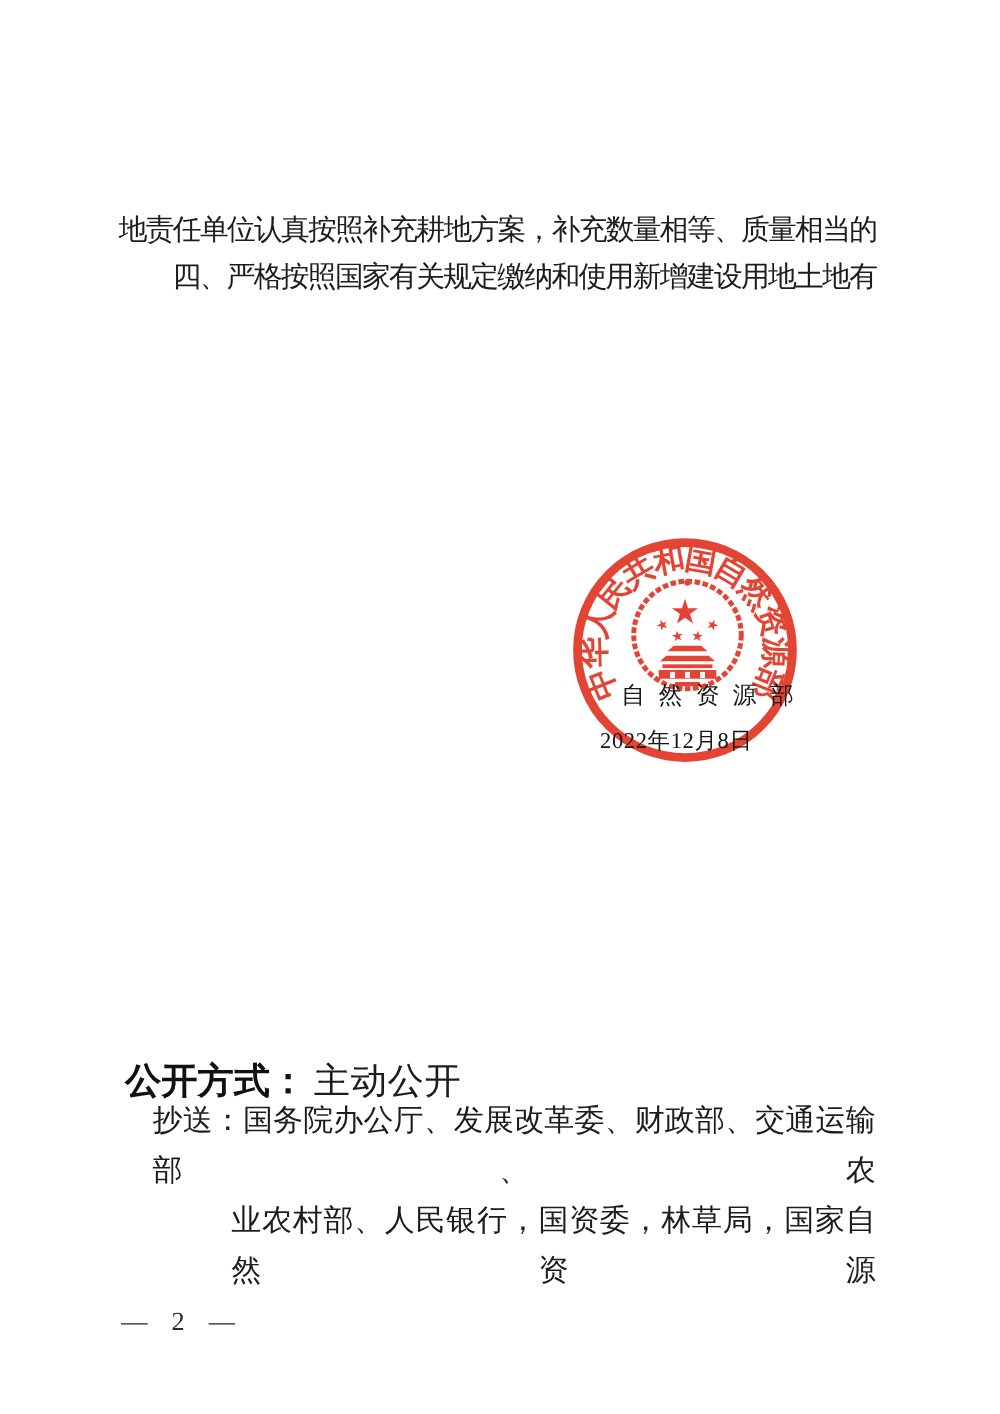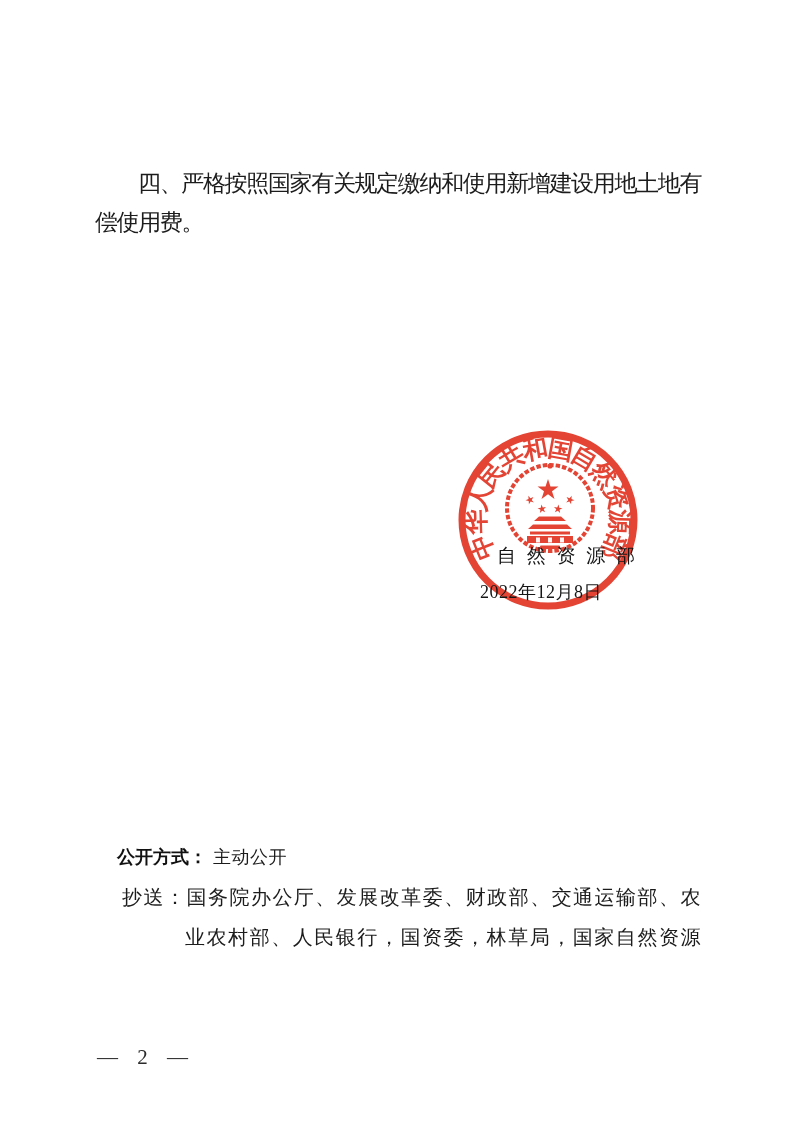--- a/index.html
+++ b/index.html
@@ -15,21 +15,21 @@
 
   
   #body-text {
     left:95px; top:165px; width:606px;
     font-size:23px; letter-spacing:-1.4px;
     line-height:38.7px;
     z-index:2;
   }
   .bline { white-space:nowrap; }
   .bline.j { white-space:normal; text-align:justify; text-align-last:justify; }
-  .bline.indent { text-indent:43px; }
+  .bline.indent { text-indent:43px;font-family:Liberation Mono, monospace; }
 
   
   #seal {
     left:448px; top:420px; width:200px; height:200px;
     z-index:1;
   }
   #seal svg { width:200px; height:200px; display:block; }
   .seal-ink { opacity:0.9; }
   .seal-fill { fill:var(--seal-color,#e0301f); }
   .seal-stroke { stroke:var(--seal-color,#e0301f); fill:none; }
@@ -45,50 +45,50 @@
     font-size:19px; letter-spacing:3px;
     color:#161616; z-index:3; white-space:nowrap;
   }
   .sig-date {
     left:480px; top:580px;
     font-size:18px; letter-spacing:0.5px;
     color:#161616; z-index:3; white-space:nowrap;
   }
 
   
-  #publicity { left:117px; top:845px; font-size:18px; z-index:2; white-space:nowrap; }
+  #publicity { left:100px; top:845px; font-size:29px; z-index:2; white-space:nowrap; }
   .publabel {
     font-family:"Liberation Sans","DejaVu Sans",sans-serif;
     font-weight:700; color:#111;
   }
   .pubvalue { margin-left:6px; letter-spacing:0.5px; }
 
   #cc {
     left:122px; top:877px; width:578px;
-    font-size:20px; letter-spacing:-0.5px; line-height:40px;
+    font-size:24px; letter-spacing:-0.5px; line-height:40px;
     z-index:2;
   }
   .cc-line.j { text-align:justify; text-align-last:justify; }
   .cc-cont { padding-left:63px; }
   .cc-label { }
 
   #page-num {
     left:97px; top:1045px;
     font-size:21px; letter-spacing:2px; word-spacing:10px;
     color:#2a2a2a; z-index:2; white-space:nowrap;
   }
 </style>
 </head>
 <body>
 
 <div>
 
   <div id="body-text" class="abs">
+    <div class="bline j">地责任单位认真按照补充耕地方案，补充数量相等、质量相当的</div>
     <div class="bline j indent">四、严格按照国家有关规定缴纳和使用新增建设用地土地有</div>
-    <div class="bline">偿使用费。</div>
   </div>
 
   <div id="seal" class="abs">
     <svg viewBox="0 0 200 200">
       <defs>
         <path id="star5" d="M0,-10 L2.25,-3.09 L9.51,-3.09 L3.63,1.18 L5.88,8.09 L0,3.82 L-5.88,8.09 L-3.63,1.18 L-9.51,-3.09 L-2.25,-3.09 Z"></path>
       </defs>
       <g class="seal-ink">
 
         <circle class="seal-stroke" cx="100" cy="100" r="86" stroke-width="7"></circle>

